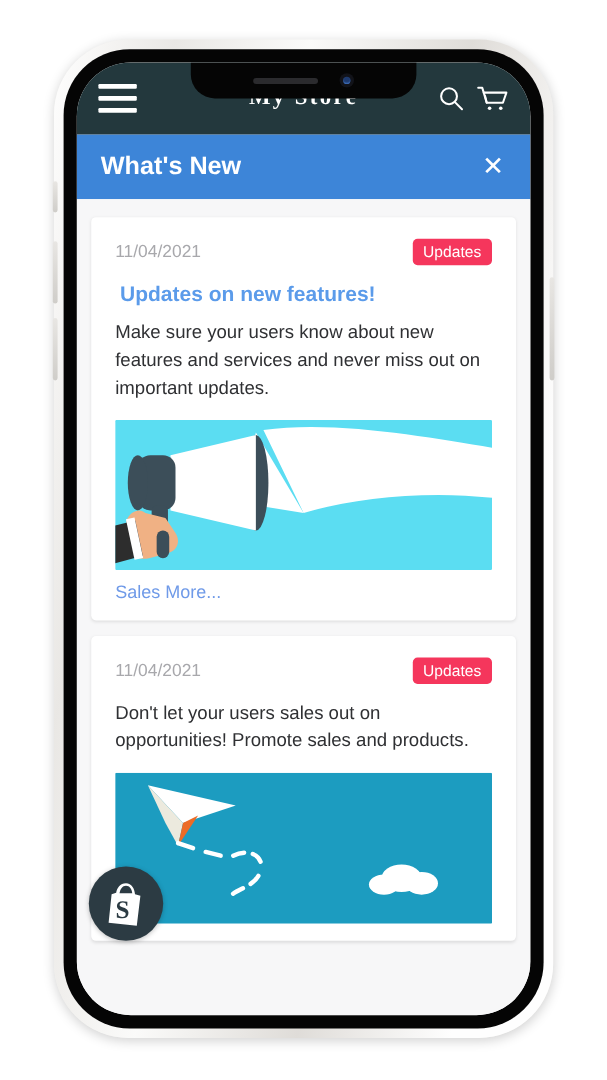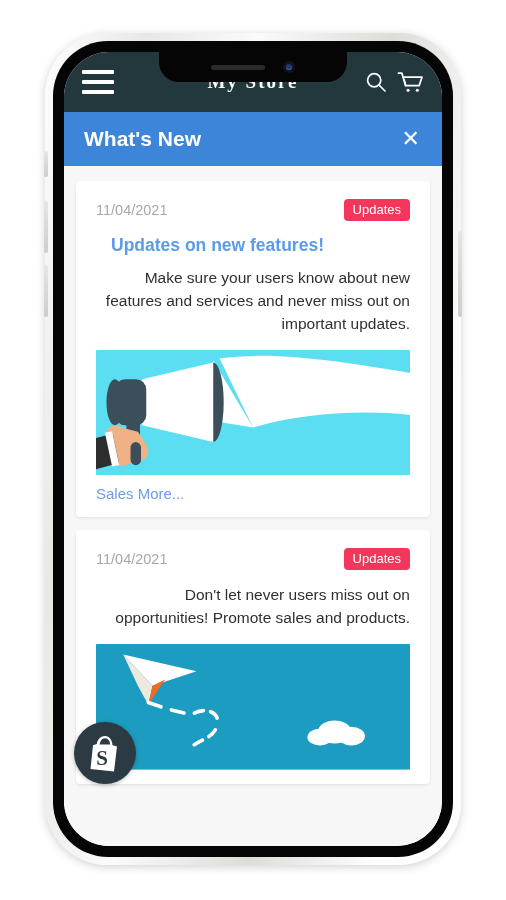--- a/index.html
+++ b/index.html
@@ -175,28 +175,27 @@
     color:#ffffff;
     font-size:13px;
     border-radius:4px;
     padding:4px 9px 5px;
     line-height:1;
   }
   .card-title{
     color:#5b9bea;
     font-size:17.5px;
     font-weight:bold;
-    margin:0 15px 11px;
+    margin:0 4px 11px;
   }
   .card-text{
     color:#2f3033;
     font-size:15.5px;
     line-height:1.48;
     margin:0 0 14px;
-    text-align:right;
   }
   .card-link{
     color:#6f9ae8;
     font-size:15px;
     text-decoration:none;
     display:inline-block;
     margin-top:10px;
   }
 
   
@@ -302,21 +301,21 @@
           </svg>
 
           <a class="card-link" href="#">Sales More...</a>
         </div>
 
         <div class="card">
           <div class="card-top">
             <span class="card-date">11/04/2021</span>
             <span class="badge">Updates</span>
           </div>
-          <p class="card-text">Don't let never users miss out on opportunities! Promote sales and products.</p>
+          <p class="card-text">Don't let your users sales out on opportunities! Promote sales and products.</p>
 
           <svg class="illus" viewBox="0 0 300 120">
             <rect x="0" y="0" width="300" height="120" fill="#1c9cc0"></rect>
 
             <path d="M26 10 L96 26 L54 40 Z" fill="#ffffff"></path>
             <path d="M26 10 L54 40 L50 58 L40 40 Z" fill="#eceade"></path>
             <path d="M50 58 L54 40 L66 34 Z" fill="#ec6b26"></path>
 
             <g stroke="#ffffff" stroke-width="3.5" fill="none" stroke-linecap="round">
               <path d="M50 56 L62 60"></path>

